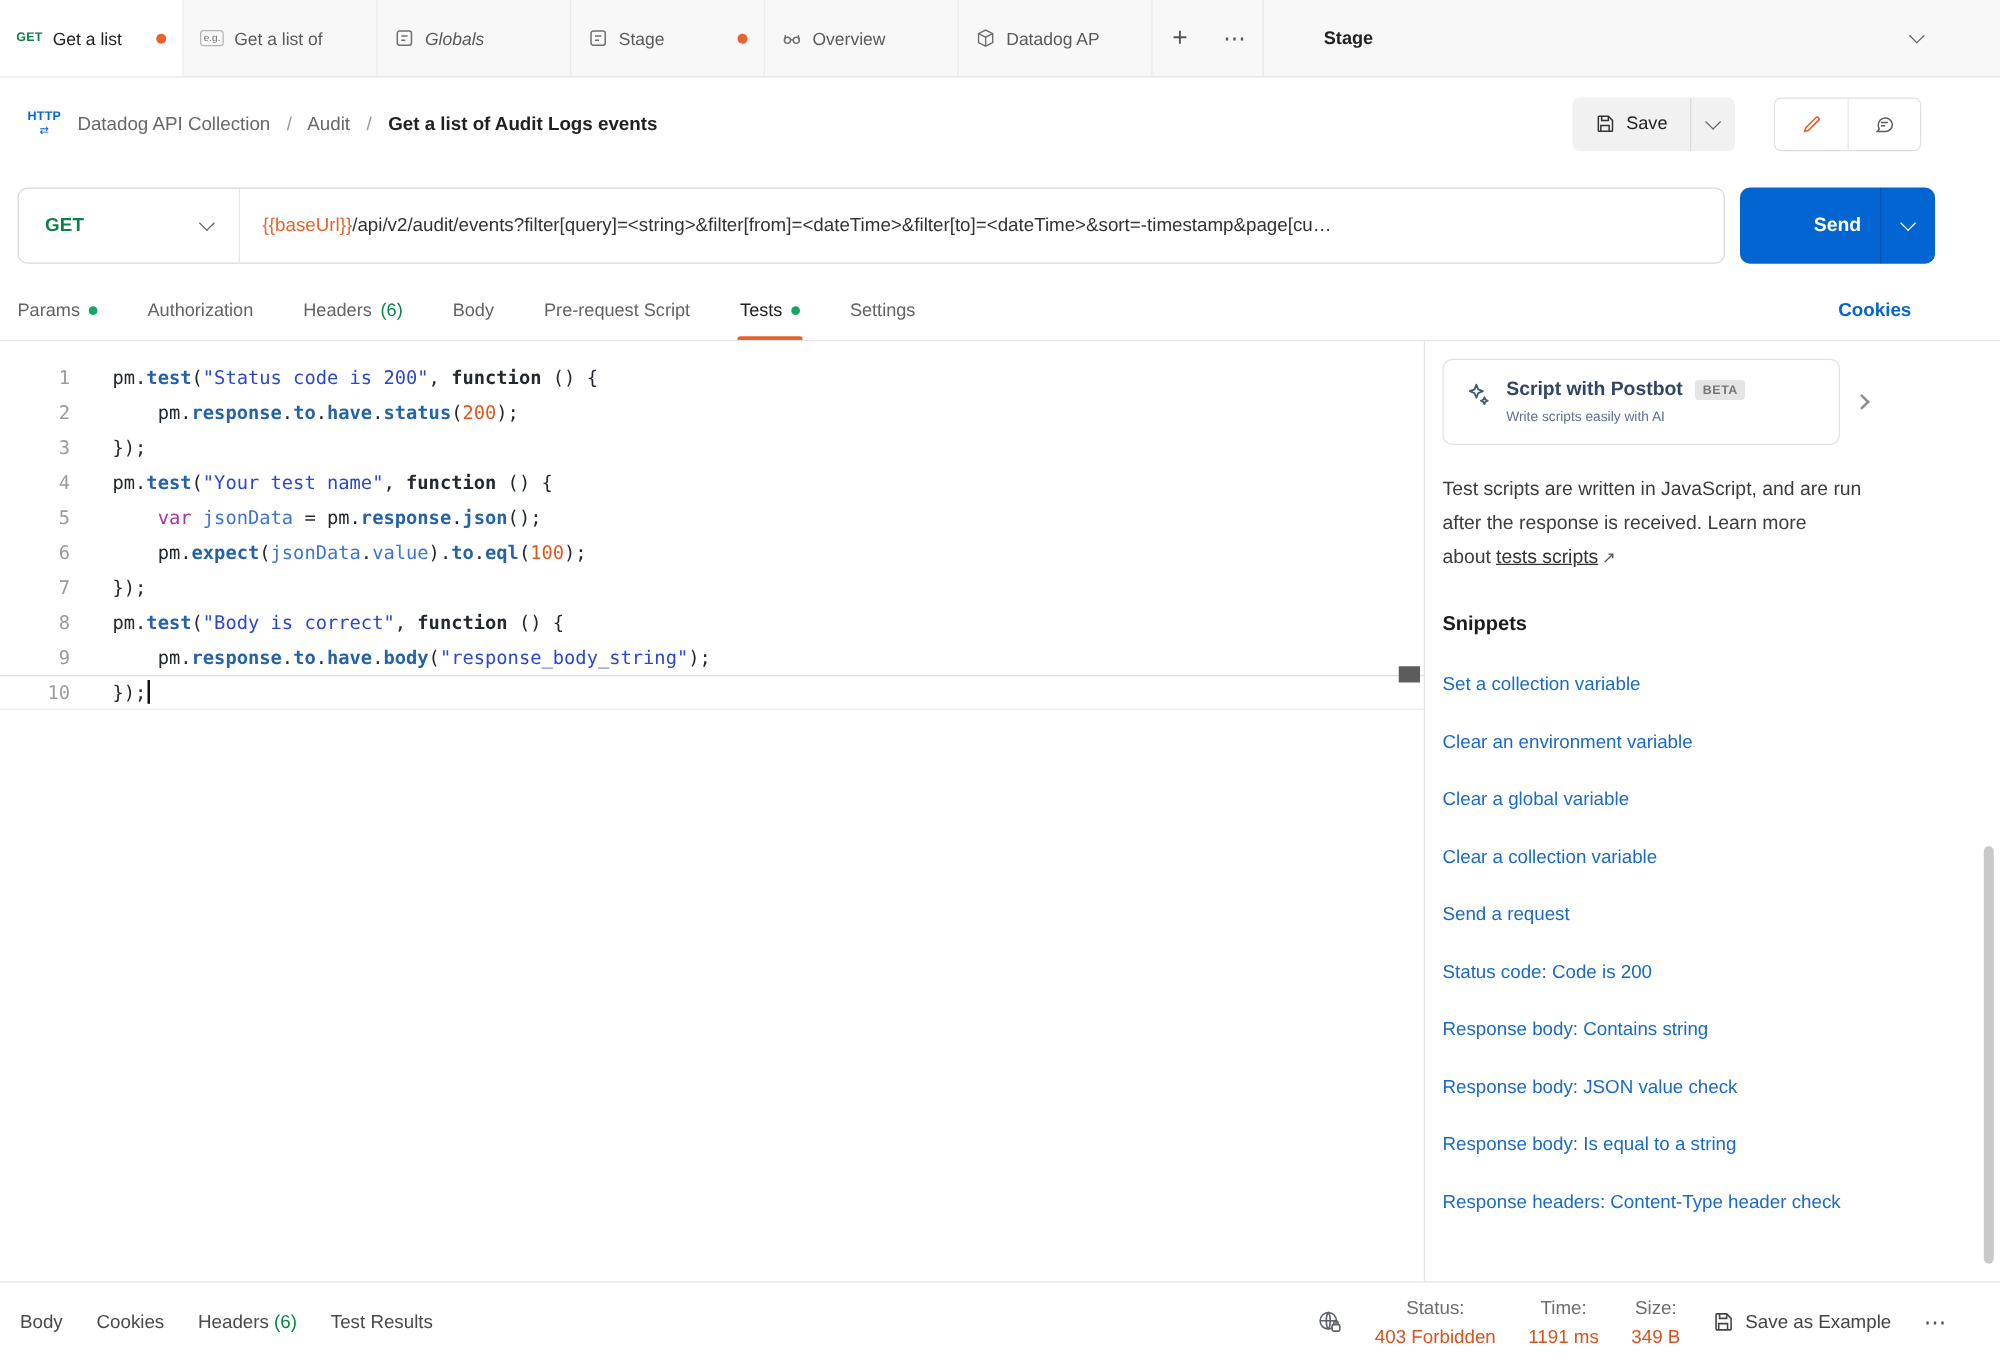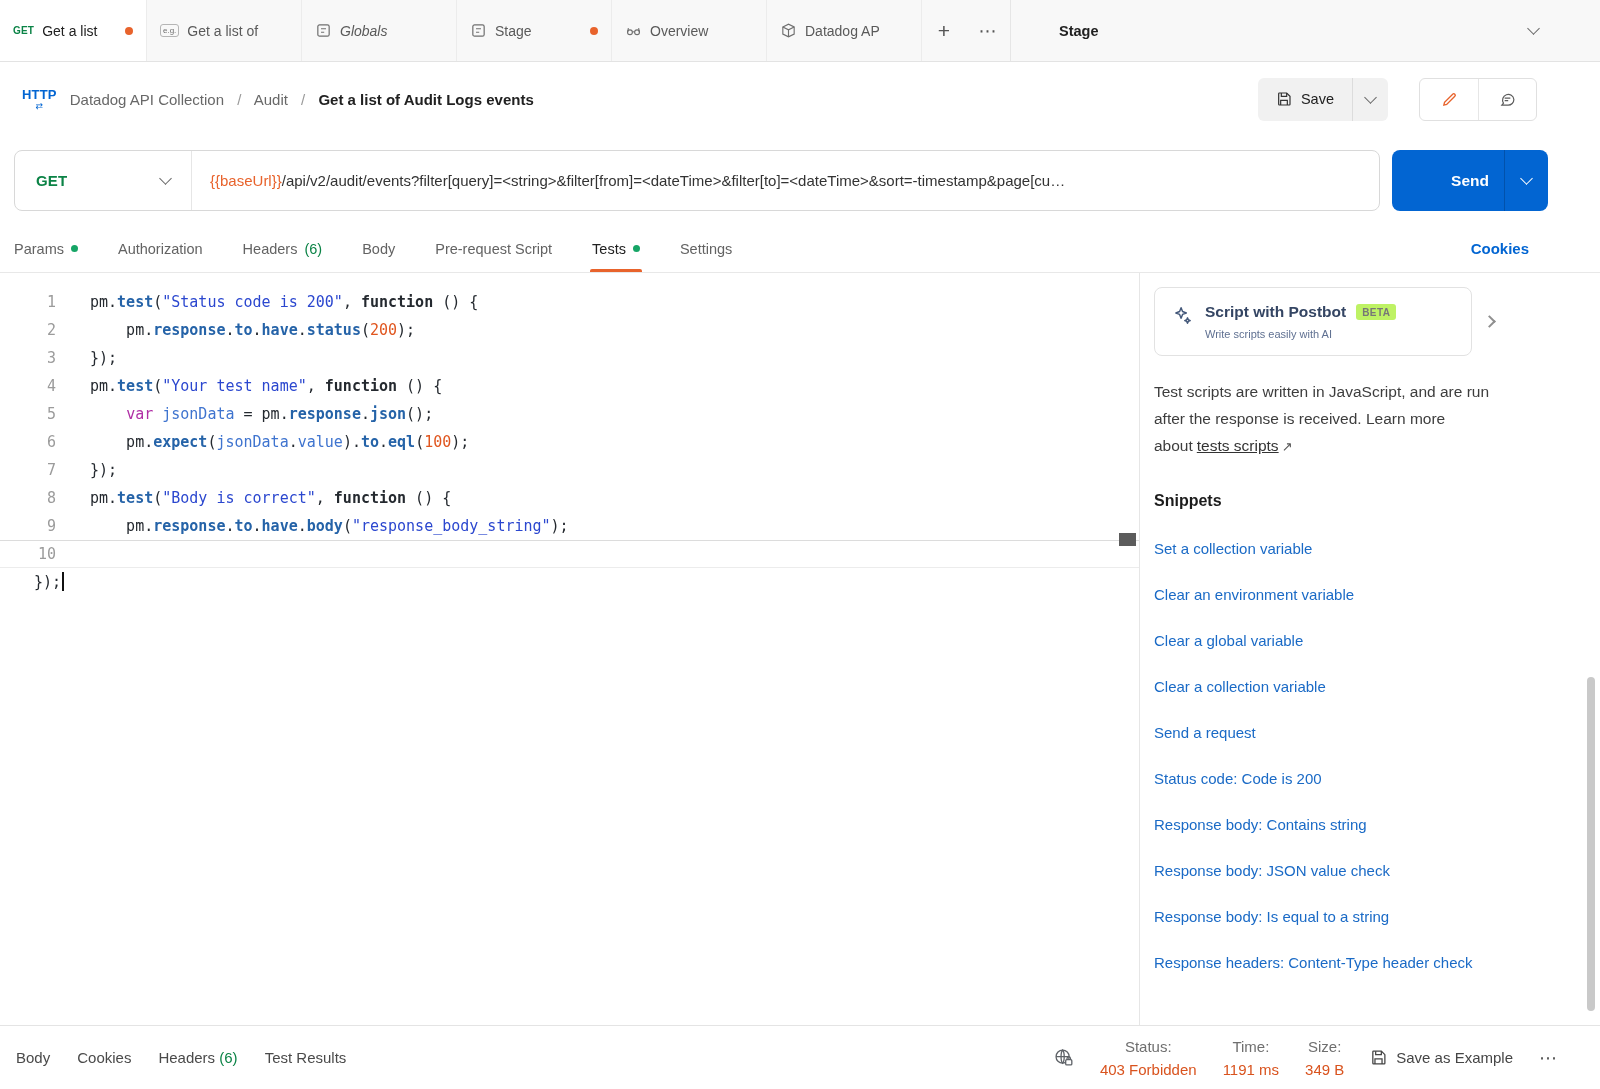--- a/index.html
+++ b/index.html
@@ -29,21 +29,21 @@
   .tab-btn{width:44px;display:flex;align-items:center;justify-content:center;color:#555;font-size:21px;cursor:pointer;}
   .tab-btn.more{font-size:18px;letter-spacing:1px;}
   .env-select{flex:1;display:flex;align-items:center;border-left:1px solid #e6e6e6;padding:0 62px 0 48px;cursor:pointer;}
   .env-label{font-size:14.5px;font-weight:600;color:#212121;}
   .chev{width:9px;height:9px;border-right:1.8px solid #666;border-bottom:1.8px solid #666;transform:rotate(45deg);margin-top:-4px;}
   .env-select .chev{margin-left:auto;}
 
   
   .crumb-row{height:74px;display:flex;align-items:center;padding:0 63px 0 22px;}
   .http-badge{display:flex;flex-direction:column;align-items:center;line-height:1;color:var(--accent-blue);margin-right:13px;flex:none;}
-  .http-badge .t{font-size:13px;font-weight:700;letter-spacing:.2px;}
+  .http-badge .t{font-size:10px;font-weight:700;letter-spacing:.2px;}
   .http-badge .a{font-size:9px;margin-top:1px;}
   .crumb{font-size:15px;color:#686868;white-space:nowrap;}
   .crumb .sep{margin:0 9px;color:#9a9a9a;}
   .crumb .current{font-weight:700;color:#212121;}
   .crumb-right{margin-left:auto;display:flex;align-items:center;}
   .save-btn{display:flex;align-items:center;height:43px;background:#f1f1f1;border-radius:6px;overflow:hidden;cursor:pointer;}
   .save-main{display:flex;align-items:center;gap:9px;padding:0 18px;font-size:14.5px;color:#212121;}
   .save-main svg{width:16px;height:16px;color:#333;}
   .save-sep{width:1px;height:43px;background:#dcdcdc;}
   .save-caret{padding:0 13px;display:flex;align-items:center;height:100%;}
@@ -73,41 +73,41 @@
   .rtab.active{color:#212121;font-weight:500;}
   .rtab.active::after{content:"";position:absolute;left:-2px;right:-2px;bottom:0;height:3px;background:var(--accent-orange);border-radius:2px 2px 0 0;}
   .gdot{width:7px;height:7px;border-radius:50%;background:var(--green-dot);}
   .count{color:var(--green);}
   .cookies-link{margin-left:auto;display:flex;align-items:center;font-size:15px;font-weight:600;color:var(--accent-blue);cursor:pointer;}
 
   
   .main{display:flex;height:752px;}
   .editor{flex:1;min-width:0;position:relative;padding-top:15px;font-family:"DejaVu Sans Mono",monospace;font-size:15px;cursor:text;}
   .code-row{display:flex;height:28px;line-height:28px;}
-  .code-row.current{box-shadow:inset 0 1px 0 #dcdcdc, inset 0 -1px 0 #ececec;flex-direction:column;}
+  .code-row.current{box-shadow:inset 0 1px 0 #dcdcdc, inset 0 -1px 0 #ececec;}
   .ln{width:56px;flex:none;text-align:right;color:#9b9b9b;user-select:none;}
   .code{padding-left:34px;white-space:pre;}
   .t-p{color:var(--syntax-plain);}
   .t-m{color:var(--syntax-member);font-weight:600;}
   .t-s{color:var(--syntax-string);}
   .t-n{color:var(--syntax-number);}
   .t-k{color:var(--syntax-keyword);font-weight:700;}
   .t-kv{color:var(--syntax-var-keyword);}
   .t-v{color:var(--syntax-variable);}
   .caret{display:inline-block;width:2px;height:19px;background:#111;vertical-align:middle;margin:-2px 0 0 1px;}
   .ruler-marker{position:absolute;top:260px;right:3px;width:17px;height:13px;background:#5c5c5c;}
 
   
   .sidebar{width:461px;flex:none;border-left:1px solid #e6e6e6;padding:14px 0 0 14px;position:relative;}
   .postbot-row{display:flex;align-items:center;gap:13px;}
   .postbot-card{width:318px;border:1px solid #e2e2e2;border-radius:8px;padding:15px 16px;display:flex;gap:12px;cursor:pointer;background:#fff;}
   .postbot-card svg{width:22px;height:22px;flex:none;color:#44587a;margin-top:2px;}
   .pb-title-row{display:flex;align-items:center;gap:10px;}
   .pb-title{font-size:15.5px;font-weight:700;color:#344563;}
-  .pb-badge{font-size:10px;font-weight:700;letter-spacing:.4px;color:#777;background:#bef264;border-radius:3px;padding:2.5px 6px;}
+  .pb-badge{font-size:10px;font-weight:700;letter-spacing:.4px;color:#777;background:#e5e5e5;border-radius:3px;padding:2.5px 6px;}
   .pb-sub{margin-top:7px;font-size:11px;color:#5f7091;}
   .chev-right{width:9px;height:9px;border-top:2px solid #8f8f8f;border-right:2px solid #8f8f8f;transform:rotate(45deg);cursor:pointer;}
   .sb-para{width:350px;margin-top:22px;font-size:15.5px;line-height:27px;color:#3d3d3d;}
   .learn-link{text-decoration:underline;cursor:pointer;color:#333;margin-left:4px;}
   .link-arrow{margin-left:3px;color:#555;font-size:13px;}
   .snippets-heading{margin-top:32px;font-size:16px;font-weight:700;color:#1c1c1c;}
   .snippets-list{margin-top:29px;}
   .snippet-link{width:348px;color:var(--link-blue);font-size:15px;line-height:20px;margin-bottom:26px;cursor:pointer;}
   .sb-scroll{position:absolute;right:5px;top:404px;width:8px;height:334px;border-radius:4px;background:#c9c9c9;}
 

